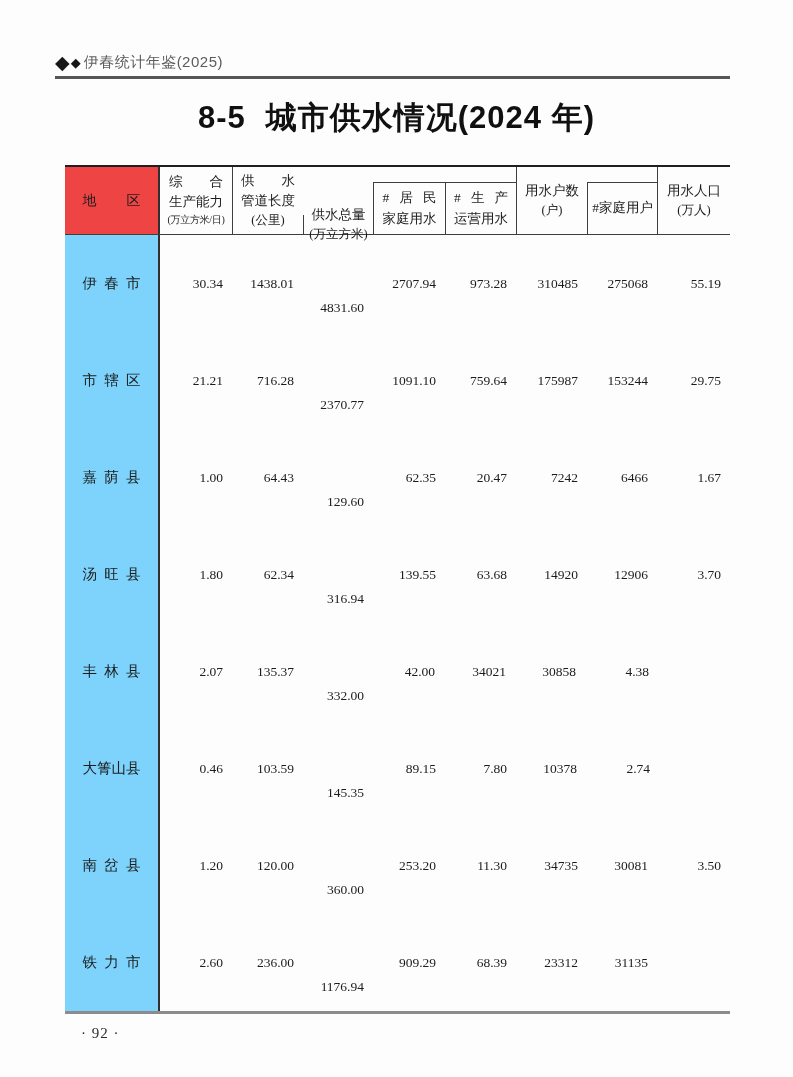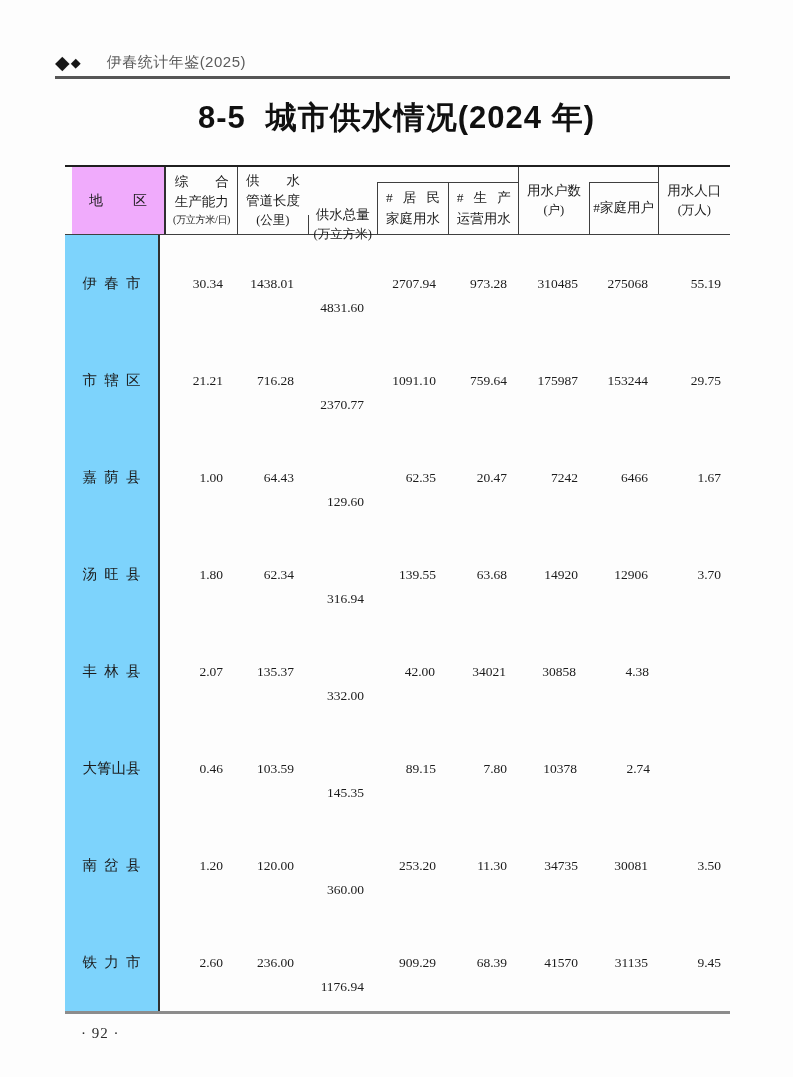--- a/index.html
+++ b/index.html
@@ -4,37 +4,37 @@
 <style>
   html,body{margin:0;padding:0;background:#e8e8e8;}
   .page{position:relative;width:793px;height:1077px;background:#fdfdfd;margin:0 auto;
         font-family:"Liberation Serif","DejaVu Serif",serif;color:#1c1c1c;overflow:hidden;}
 
   
   .book-header{position:absolute;left:55px;top:53px;display:flex;align-items:center;}
   .diamond-lg{font-family:"DejaVu Sans",sans-serif;font-size:19px;line-height:1;color:#161616;}
   .diamond-sm{font-family:"DejaVu Sans",sans-serif;font-size:13px;line-height:1;color:#161616;margin-left:1px;}
   .book-title{font-family:"Liberation Sans","DejaVu Sans",sans-serif;font-size:15px;color:#5c5c5c;
-              letter-spacing:.5px;margin-left:26px;}
+              letter-spacing:.5px;margin-left:3px;}
   .header-rule{position:absolute;left:55px;top:76px;width:675px;height:2.5px;background:#565656;}
 
   
   .page-title{position:absolute;left:0;top:97px;width:100%;text-align:center;
               font-family:"Liberation Sans","DejaVu Sans",sans-serif;font-weight:700;
               font-size:31px;color:#101010;letter-spacing:1px;}
   .page-title .t-gap{display:inline-block;width:20px;}
 
   
   .stat-table{position:absolute;left:65px;top:165px;width:665px;}
   .thead{display:flex;height:70px;box-sizing:border-box;
          border-top:2px solid #1f1f1f;border-bottom:1px solid #3f3f3f;}
   .hcell{box-sizing:border-box;display:flex;flex-direction:column;align-items:center;
          justify-content:center;row-gap:3px;font-size:13.5px;line-height:1.25;}
   .bl{border-left:1px solid #3f3f3f;}
-  .hcell.region{background:#f0abfc;border-right:2px solid #303030;margin-left:7px;}
+  .hcell.region{background:#ef4444;border-right:2px solid #303030;}
   .hcell.inset{display:block;}
   .inset-box{box-sizing:border-box;margin-top:15px;height:calc(100% - 15px);
              border-top:1px solid #3f3f3f;border-left:1px solid #3f3f3f;
              display:flex;flex-direction:column;align-items:center;justify-content:center;row-gap:4px;}
   .jl{display:inline-block;width:54px;text-align:justify;text-align-last:justify;}
   .jl.wide{width:58px;font-size:14px;}
   .unit{font-size:12.5px;}
   .unit-sm{font-size:10px;letter-spacing:-.3px;white-space:nowrap;}
 
   .c0{width:95px;} .c1{width:72px;} .c2{width:71px;} .c3{width:70px;margin-top:48px;} .c4{width:72px;}
@@ -214,23 +214,22 @@
 
       <div class="trow">
         <div class="rcell">
             <span class="rname">铁力市</span>
           </div>
         <div class="vcell c1">2.60</div>
         <div class="vcell c2">236.00</div>
         <div class="vcell c3">1176.94</div>
         <div class="vcell c4">909.29</div>
         <div class="vcell c5">68.39</div>
-        <div class="vcell c6">41570</div>
+        <div class="vcell c6">23312</div>
         <div class="vcell c7">31135</div>
-        <div class="vcell c8">9.45</div>
       </div>
 
     </div>
   </div>
 
   <div class="page-num">· 92 ·</div>
 
 </div>
 
 </body></html>

